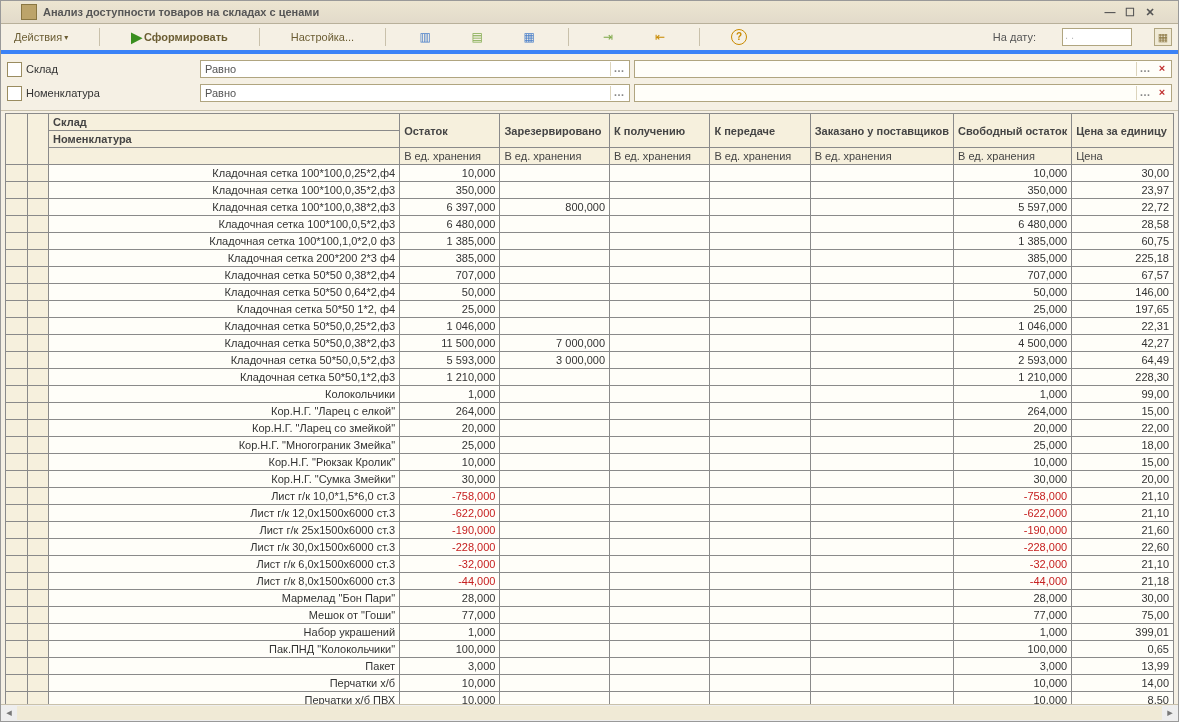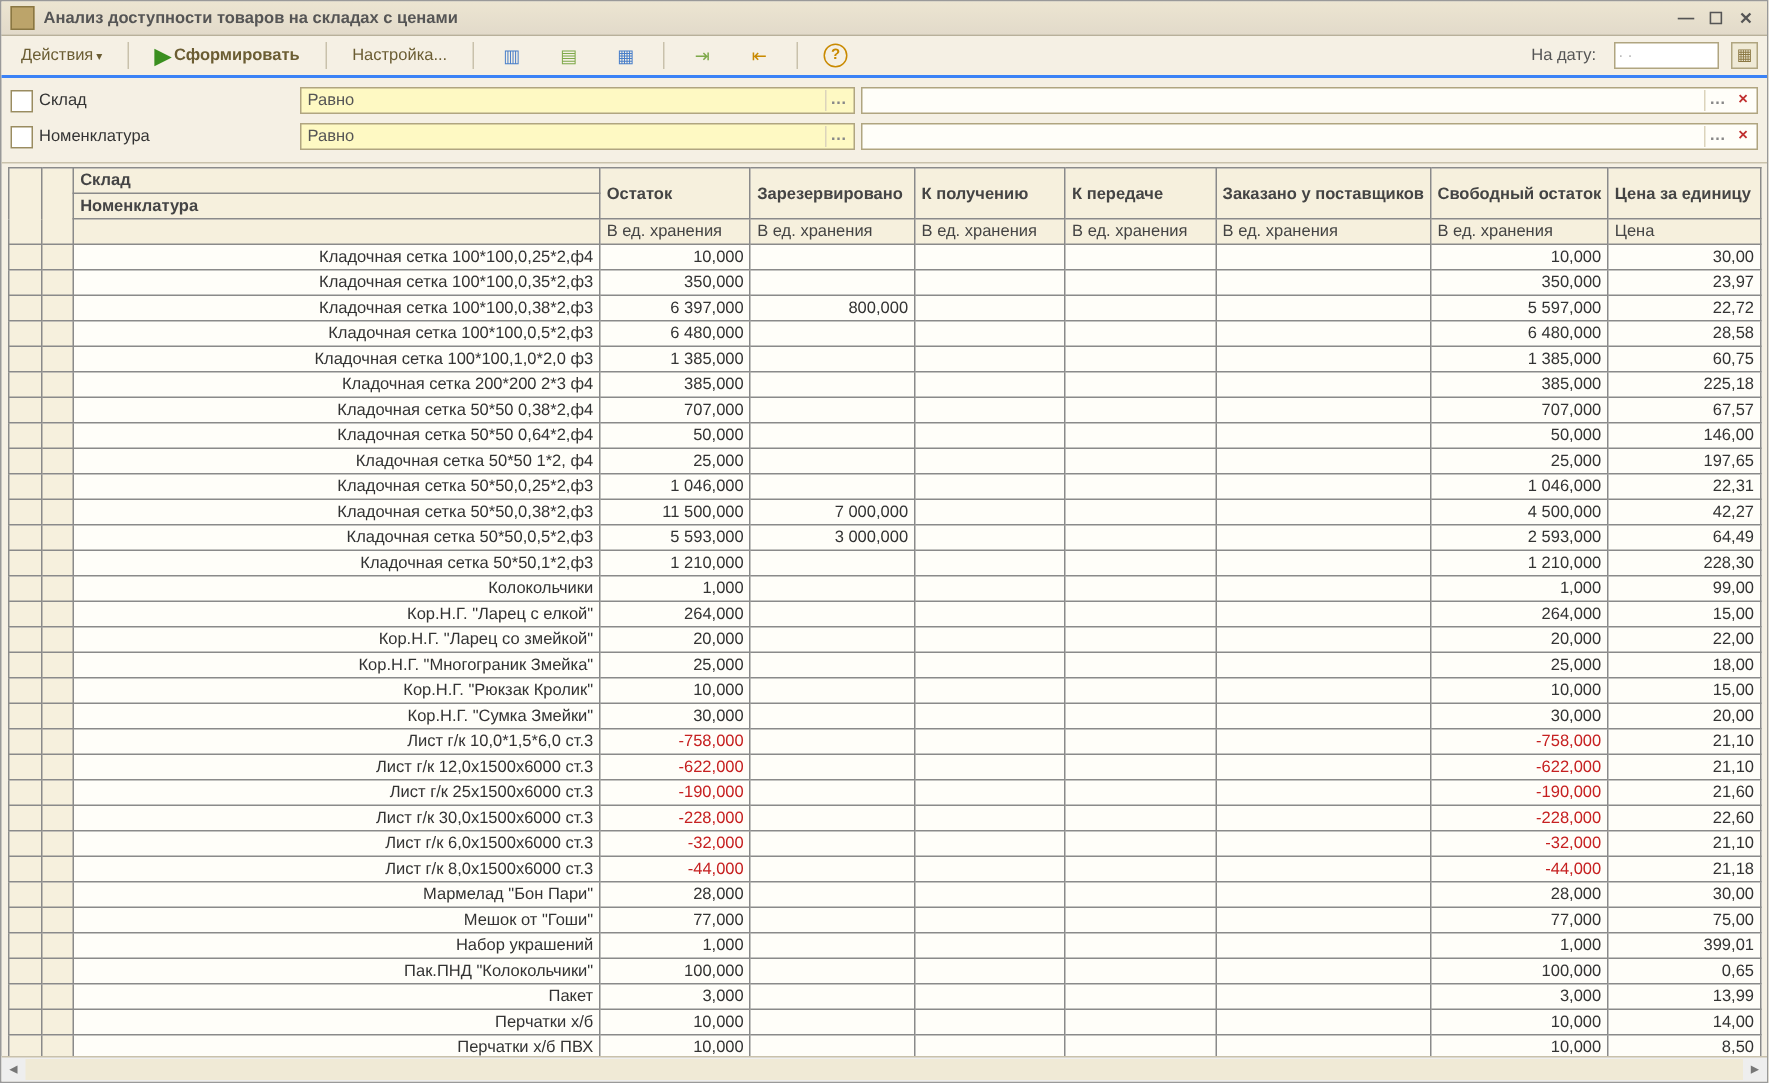--- a/index.html
+++ b/index.html
@@ -1,31 +1,31 @@
 <!DOCTYPE html>
 <html><head>
 <meta charset="utf-8">
 <style>
   html,body{margin:0;padding:0;font-family:Arial,sans-serif;font-size:11px;background:#f5f0e4;color:#333;width:1179px;height:722px;overflow:hidden}
   .window{width:1179px;height:722px;display:flex;flex-direction:column;border:1px solid #999;box-sizing:border-box;background:#f5f0e4}
-  .titlebar{display:flex;align-items:center;background:linear-gradient(#ece5d1,#e2daca);height:22px;padding:0 6px;border-bottom:1px solid #b8b09a;font-weight:bold;color:#555}
+  .titlebar{display:flex;align-items:center;background:linear-gradient(#ece5d1,#e2daca);height:22px;padding:0 20px;border-bottom:1px solid #b8b09a;font-weight:bold;color:#555}
   .titlebar .ticon{width:14px;height:14px;background:#bca46a;margin-right:6px;border:1px solid #8a7742}
   .titlebar .spacer{flex:1}
   .winbtn{width:16px;height:14px;margin-left:4px;display:flex;align-items:center;justify-content:center;color:#555;font-weight:bold;cursor:pointer}
-  .toolbar{display:flex;align-items:center;height:26px;padding:0 6px;gap:8px;border-bottom:2px solid #3b82f6;background:#f5f0e4}
+  .toolbar{display:flex;align-items:center;height:26px;padding:0 6px;gap:22px;border-bottom:4px solid #3b82f6;background:#f5f0e4}
   .tb-btn{display:flex;align-items:center;padding:2px 6px;color:#6b5d33;cursor:pointer;border:1px solid transparent;border-radius:2px}
   .tb-play{color:#3a8f1f;font-size:14px;margin-right:2px}
   .tb-bold{font-weight:bold;color:#6b5d33}
   .tb-sep{width:1px;height:18px;background:#c9c1ab;margin:0 2px}
   .tb-icon{width:16px;height:16px;display:flex;align-items:center;justify-content:center;font-size:12px}
   .filters{padding:4px 6px;border-bottom:1px solid #c9c1ab}
   .filter-row{display:flex;align-items:center;height:22px;margin-bottom:2px;gap:4px}
   .filter-check{width:13px;height:13px;border:1px solid #9a8c60;background:#fff;cursor:pointer}
   .filter-label{width:170px;color:#333}
-  .filter-combo{width:370px;height:18px;border:1px solid #b0a580;background:#fef9c3;display:flex;align-items:center;padding:0 4px;color:#555;box-sizing:border-box;position:relative}
+  .filter-combo{width:430px;height:18px;border:1px solid #b0a580;background:#ffffff;display:flex;align-items:center;padding:0 4px;color:#555;box-sizing:border-box;position:relative}
   .filter-combo .dots{position:absolute;right:2px;top:1px;width:16px;height:14px;text-align:center;border-left:1px solid #dcd4bc;cursor:pointer;font-weight:bold;color:#888;line-height:12px}
   .filter-value{flex:1;height:18px;border:1px solid #b0a580;background:#fffef9;box-sizing:border-box;position:relative}
   .filter-value .dots{position:absolute;right:18px;top:1px;width:16px;height:14px;text-align:center;border-left:1px solid #dcd4bc;cursor:pointer;font-weight:bold;color:#888;line-height:12px}
   .filter-value .xbtn{position:absolute;right:2px;top:1px;width:14px;height:14px;text-align:center;cursor:pointer;font-weight:bold;color:#c03030;line-height:12px}
   .date-label{margin-left:auto;color:#555;padding-right:4px}
   .date-input{width:70px;height:18px;border:1px solid #b0a580;background:#fff;box-sizing:border-box;padding:0 2px;color:#999;position:relative}
   .date-btn{width:18px;height:18px;border:1px solid #b0a580;background:#f0ead6;box-sizing:border-box;text-align:center;cursor:pointer;line-height:16px;color:#8a7742}
   .report{flex:1;overflow:auto;padding:2px 4px}
   table{border-collapse:collapse;width:100%;background:#fffef9}
   th,td{border:1px solid #8a8a8a;padding:1px 4px;font-size:11px;white-space:nowrap;height:14px}

